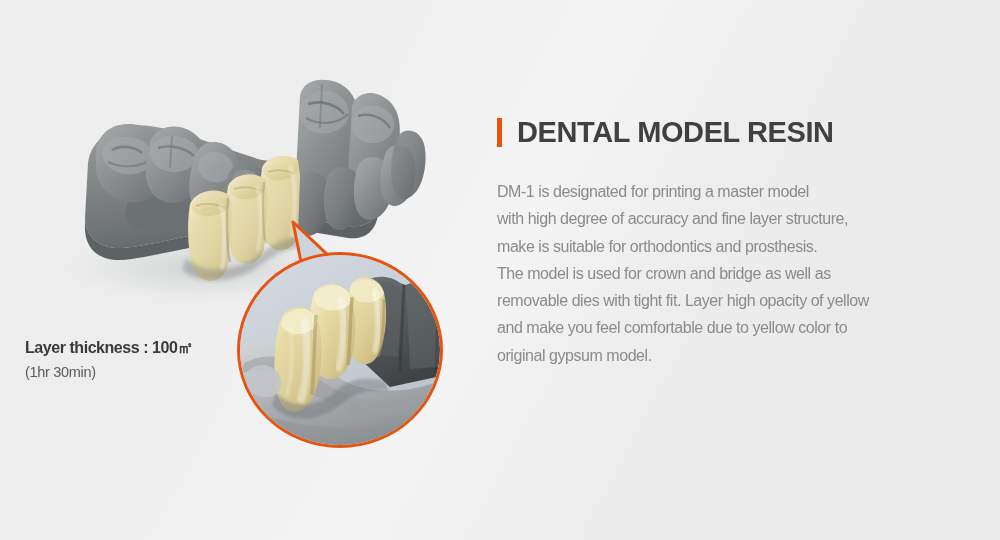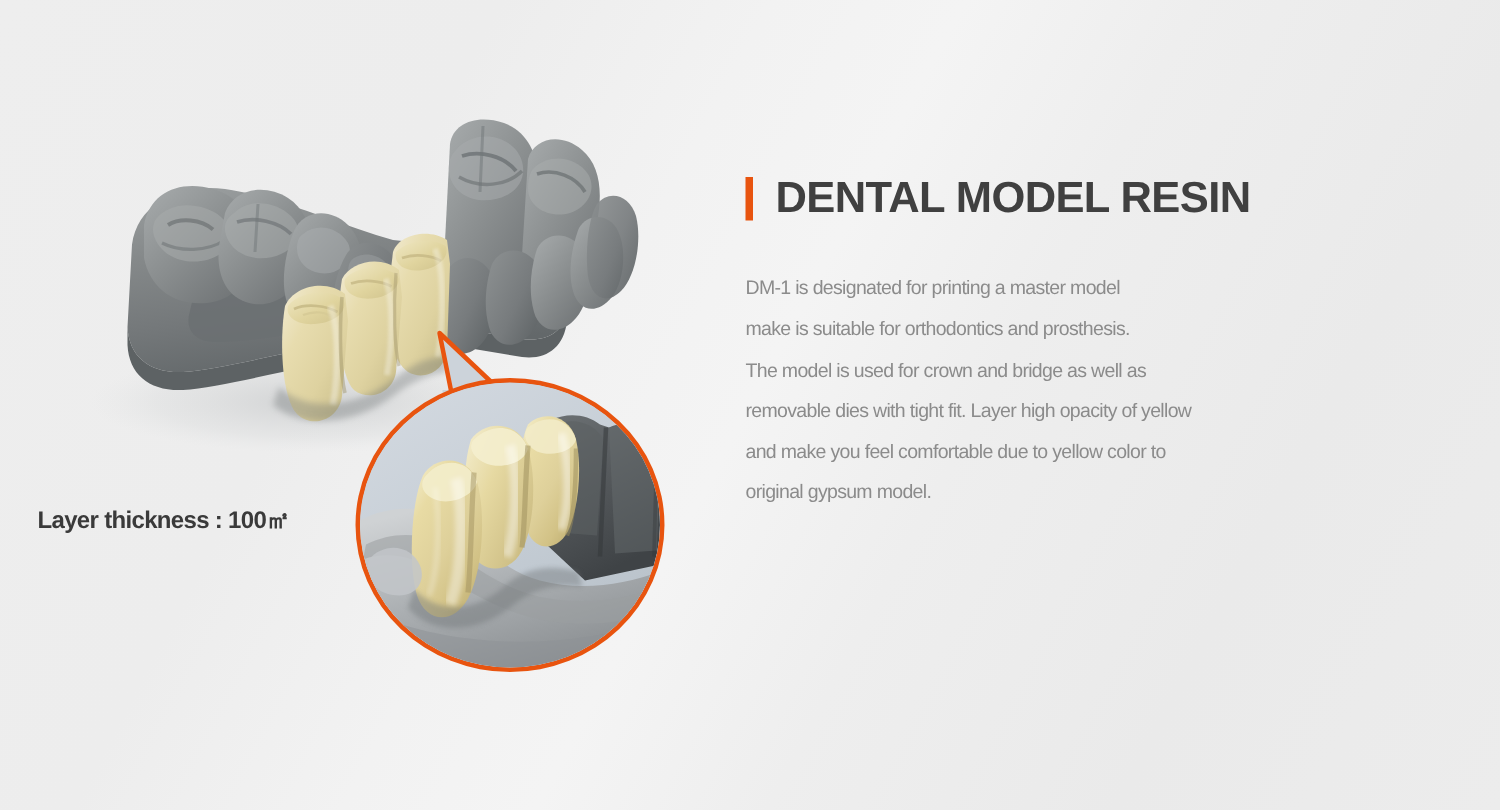--- a/index.html
+++ b/index.html
@@ -122,21 +122,21 @@
     font-size: 29px;
     font-weight: bold;
     color: #404040;
     letter-spacing: -0.4px;
     white-space: nowrap;
     line-height: 1;
     text-align: right;
   }
   .body-text {
     margin-top: 26px;
-    font-size: 13px;
+    font-size: 16px;
     line-height: 27.3px;
     color: #8b8b8b;
     letter-spacing: -0.45px;
   }
   .body-text .line {
     white-space: nowrap;
     display: block;
   }
 </style>
 </head>
@@ -421,31 +421,33 @@
 
             <path d="M6,118 C16,106 34,108 40,122 C44,132 38,142 26,142
                      C12,142 2,132 6,118 Z" fill="#c2c6c9" opacity="0.85"></path>
           </svg>
         </div>
       </div>
     </div>
 
     <div class="caption-block">
       <div class="caption-main">Layer thickness : 100㎡</div>
+      <div class="caption-sub">(1hr 30min)</div>
     </div>
   </div>
 
   <div class="panel">
     <div class="title-row">
       <div class="title-bar"></div>
       <div class="title-text">DENTAL MODEL RESIN</div>
     </div>
 
     <div class="body-text">
       <span class="line">DM-1 is designated for printing a master model</span>
+      <span class="line">with high degree of accuracy and fine layer structure,</span>
       <span class="line">make is suitable for orthodontics and prosthesis.</span>
       <span class="line">The model is used for crown and bridge as well as</span>
       <span class="line">removable dies with tight fit. Layer high opacity of yellow</span>
       <span class="line">and make you feel comfortable due to yellow color to</span>
       <span class="line">original gypsum model.</span>
     </div>
   </div>
 
 </div>
 

